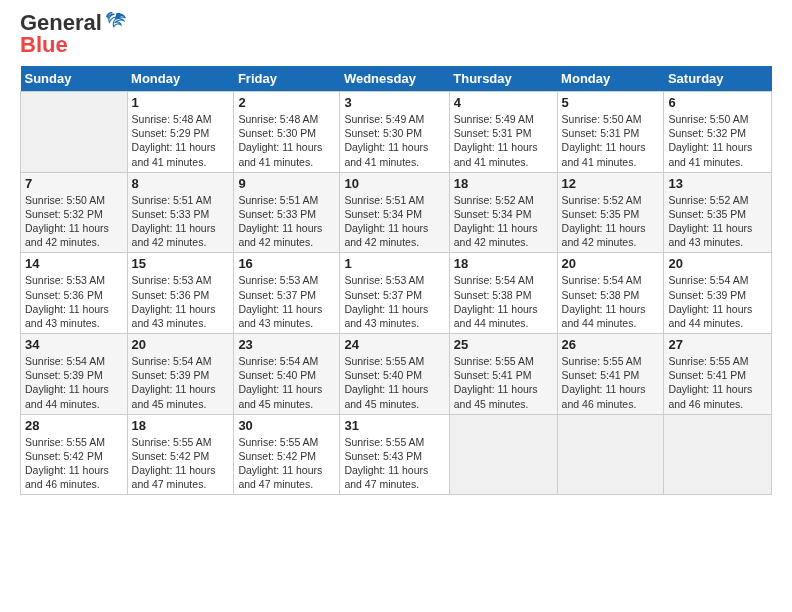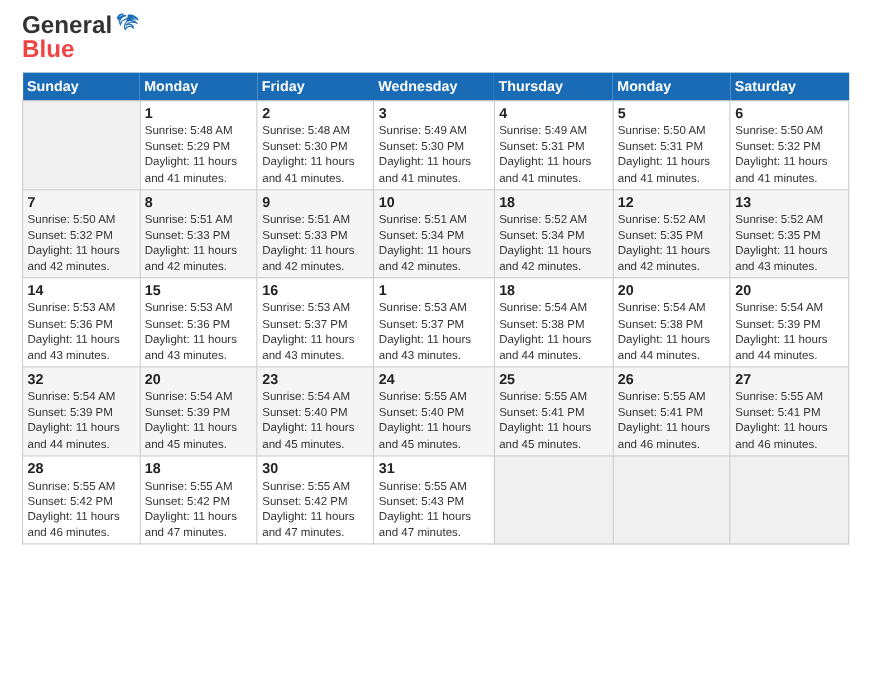--- a/index.html
+++ b/index.html
@@ -260,21 +260,21 @@
           <td>
             <span class="day-num">20</span>
             <div class="day-info" style="white-space: pre-line;">Sunrise: 5:54 AM
 Sunset: 5:39 PM
 Daylight: 11 hours
 and 44 minutes.</div>
           </td>
         </tr>
         <tr>
           <td>
-            <span class="day-num">32</span>
+            <span class="day-num">34</span>
             <div class="day-info" style="white-space: pre-line;">Sunrise: 5:54 AM
 Sunset: 5:39 PM
 Daylight: 11 hours
 and 44 minutes.</div>
           </td>
           <td>
             <span class="day-num">20</span>
             <div class="day-info" style="white-space: pre-line;">Sunrise: 5:54 AM
 Sunset: 5:39 PM
 Daylight: 11 hours

